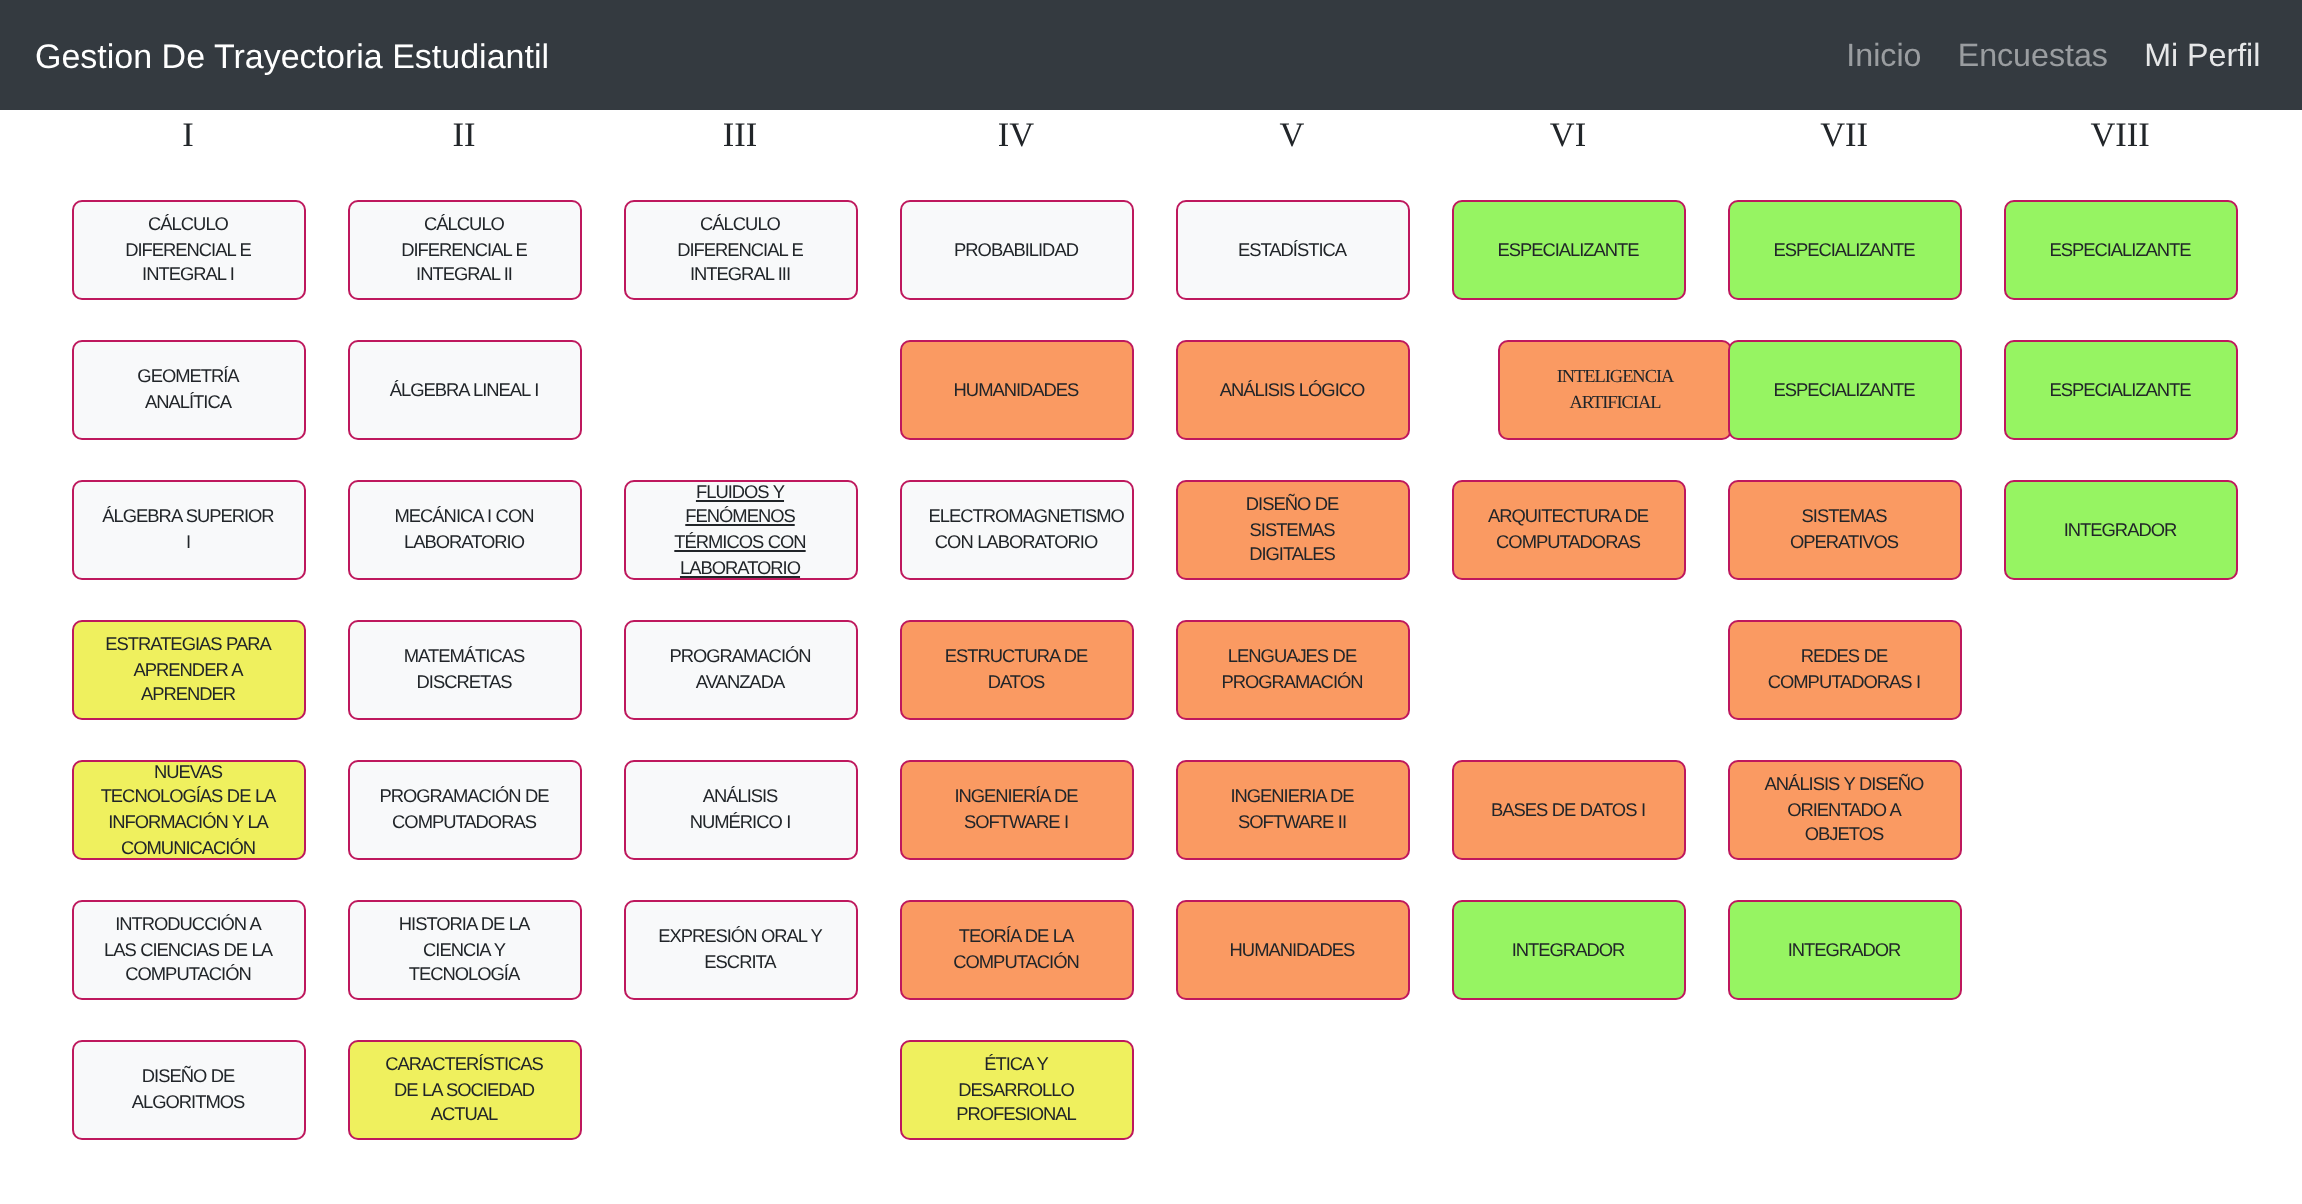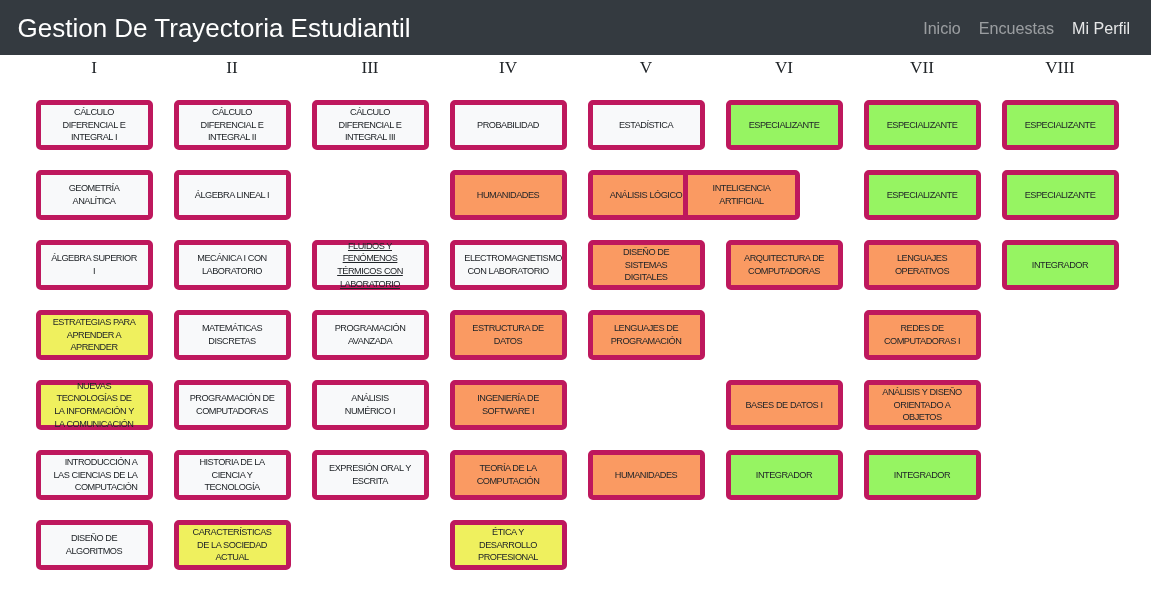--- a/index.html
+++ b/index.html
@@ -9,42 +9,42 @@
     font-family:"Liberation Sans", sans-serif; color:#212529;
   }
 
   
   .navbar {
     position:absolute; left:0; top:0; width:1151px; height:55px;
     background:#343a40; box-sizing:border-box;
   }
   .brand {
     position:absolute; left:17.5px; top:1.2px; height:55px; line-height:55px;
-    color:#ffffff; font-size:26px; white-space:nowrap;
+    color:#ffffff; font-size:17px; white-space:nowrap;
   }
   .nav-links {
     position:absolute; right:20.8px; top:0.8px; height:55px;
     display:flex; align-items:center; gap:18.1px;margin-left:32px;
   }
   .nav-link {
     color:rgba(255,255,255,0.5); font-size:16.1px; text-decoration:none;
     white-space:nowrap; cursor:pointer; line-height:18px;
   }
   .nav-link.is-active { color:rgba(255,255,255,0.88); }
 
   
   .grid { position:absolute; left:0; top:55px; width:1151px; height:547px; }
   .col-heading {
     position:absolute; width:117px; text-align:center;
     font-family:"Liberation Serif", serif; font-size:17.2px;
     color:#212529; line-height:19px;
   }
   .card {
     position:absolute; width:117px; height:50px; box-sizing:border-box;
-    border:5px solid #be185d; border-radius:5px; background:#f8f9fa;
+    border:1px solid #be185d; border-radius:5px; background:#f8f9fa;
     display:flex; align-items:center; justify-content:center; text-align:center;
     font-size:9.2px; letter-spacing:-0.5px; word-spacing:0.2px; line-height:12.7px;
     color:#212529; padding:0 10px; cursor:pointer;
   }
   .card.status-orange { background:#fa9a62; }
   .card.status-green  { background:#96f462; }
   .card.status-yellow { background:#eff05e; }
   .card-label { display:block; width:87.5px; }
   .card-label.tight { width:85px; }
 </style>
@@ -70,21 +70,21 @@
     </div>
     <div class="card" style="left: 35.5px; top: 185px;">
       <span class="card-label">ÁLGEBRA SUPERIOR I</span>
     </div>
     <div class="card status-yellow" style="left: 35.5px; top: 255px;">
       <span class="card-label">ESTRATEGIAS PARA APRENDER A APRENDER</span>
     </div>
     <div class="card status-yellow" style="left: 35.5px; top: 325px;">
       <span class="card-label">NUEVAS TECNOLOGÍAS DE LA INFORMACIÓN Y LA COMUNICACIÓN</span>
     </div>
-    <div class="card" style="left: 35.5px; top: 395px; text-align: right;">
+    <div class="card" style="left: 35.5px; top: 395px;">
       <span class="card-label">INTRODUCCIÓN A LAS CIENCIAS DE LA COMPUTACIÓN</span>
     </div>
     <div class="card" style="left: 35.5px; top: 465px;">
       <span class="card-label">DISEÑO DE ALGORITMOS</span>
     </div>
     <div class="col-heading" style="left: 173.5px; top: 3.2px;">II</div>
     <div class="card" style="left: 173.5px; top: 45px;">
       <span class="card-label">CÁLCULO DIFERENCIAL E INTEGRAL II</span>
     </div>
     <div class="card" style="left: 173.5px; top: 115px;">
@@ -149,48 +149,51 @@
     </div>
     <div class="card status-orange" style="left: 587.5px; top: 115px;">
       <span class="card-label">ANÁLISIS LÓGICO</span>
     </div>
     <div class="card status-orange" style="left: 587.5px; top: 185px;">
       <span class="card-label">DISEÑO DE SISTEMAS DIGITALES</span>
     </div>
     <div class="card status-orange" style="left: 587.5px; top: 255px;">
       <span class="card-label">LENGUAJES DE PROGRAMACIÓN</span>
     </div>
+    <div class="card status-orange" style="left: 587.5px; top: 325px;">
+      <span class="card-label">INGENIERIA DE SOFTWARE II</span>
+    </div>
     <div class="card status-orange" style="left: 587.5px; top: 395px;">
       <span class="card-label">HUMANIDADES</span>
     </div>
     <div class="col-heading" style="left: 725.5px; top: 3.2px;">VI</div>
     <div class="card status-green" style="left: 725.5px; top: 45px;">
       <span class="card-label">ESPECIALIZANTE</span>
     </div>
-    <div class="card status-orange" style="left: 683px; top: 115px;">
+    <div class="card status-orange" style="left: 749px; top: 115px; font-family: Liberation Serif, serif;">
       <span class="card-label">INTELIGENCIA ARTIFICIAL</span>
     </div>
     <div class="card status-orange" style="left: 725.5px; top: 185px;">
       <span class="card-label">ARQUITECTURA DE COMPUTADORAS</span>
     </div>
     <div class="card status-orange" style="left: 725.5px; top: 325px;">
       <span class="card-label">BASES DE DATOS I</span>
     </div>
     <div class="card status-green" style="left: 725.5px; top: 395px;">
       <span class="card-label">INTEGRADOR</span>
     </div>
     <div class="col-heading" style="left: 863.5px; top: 3.2px;">VII</div>
     <div class="card status-green" style="left: 863.5px; top: 45px;">
       <span class="card-label">ESPECIALIZANTE</span>
     </div>
     <div class="card status-green" style="left: 863.5px; top: 115px;">
       <span class="card-label">ESPECIALIZANTE</span>
     </div>
     <div class="card status-orange" style="left: 863.5px; top: 185px;">
-      <span class="card-label">LENGUAJES OPERATIVOS</span>
+      <span class="card-label">SISTEMAS OPERATIVOS</span>
     </div>
     <div class="card status-orange" style="left: 863.5px; top: 255px;">
       <span class="card-label">REDES DE COMPUTADORAS I</span>
     </div>
     <div class="card status-orange" style="left: 863.5px; top: 325px;">
       <span class="card-label">ANÁLISIS Y DISEÑO ORIENTADO A OBJETOS</span>
     </div>
     <div class="card status-green" style="left: 863.5px; top: 395px;">
       <span class="card-label">INTEGRADOR</span>
     </div>

